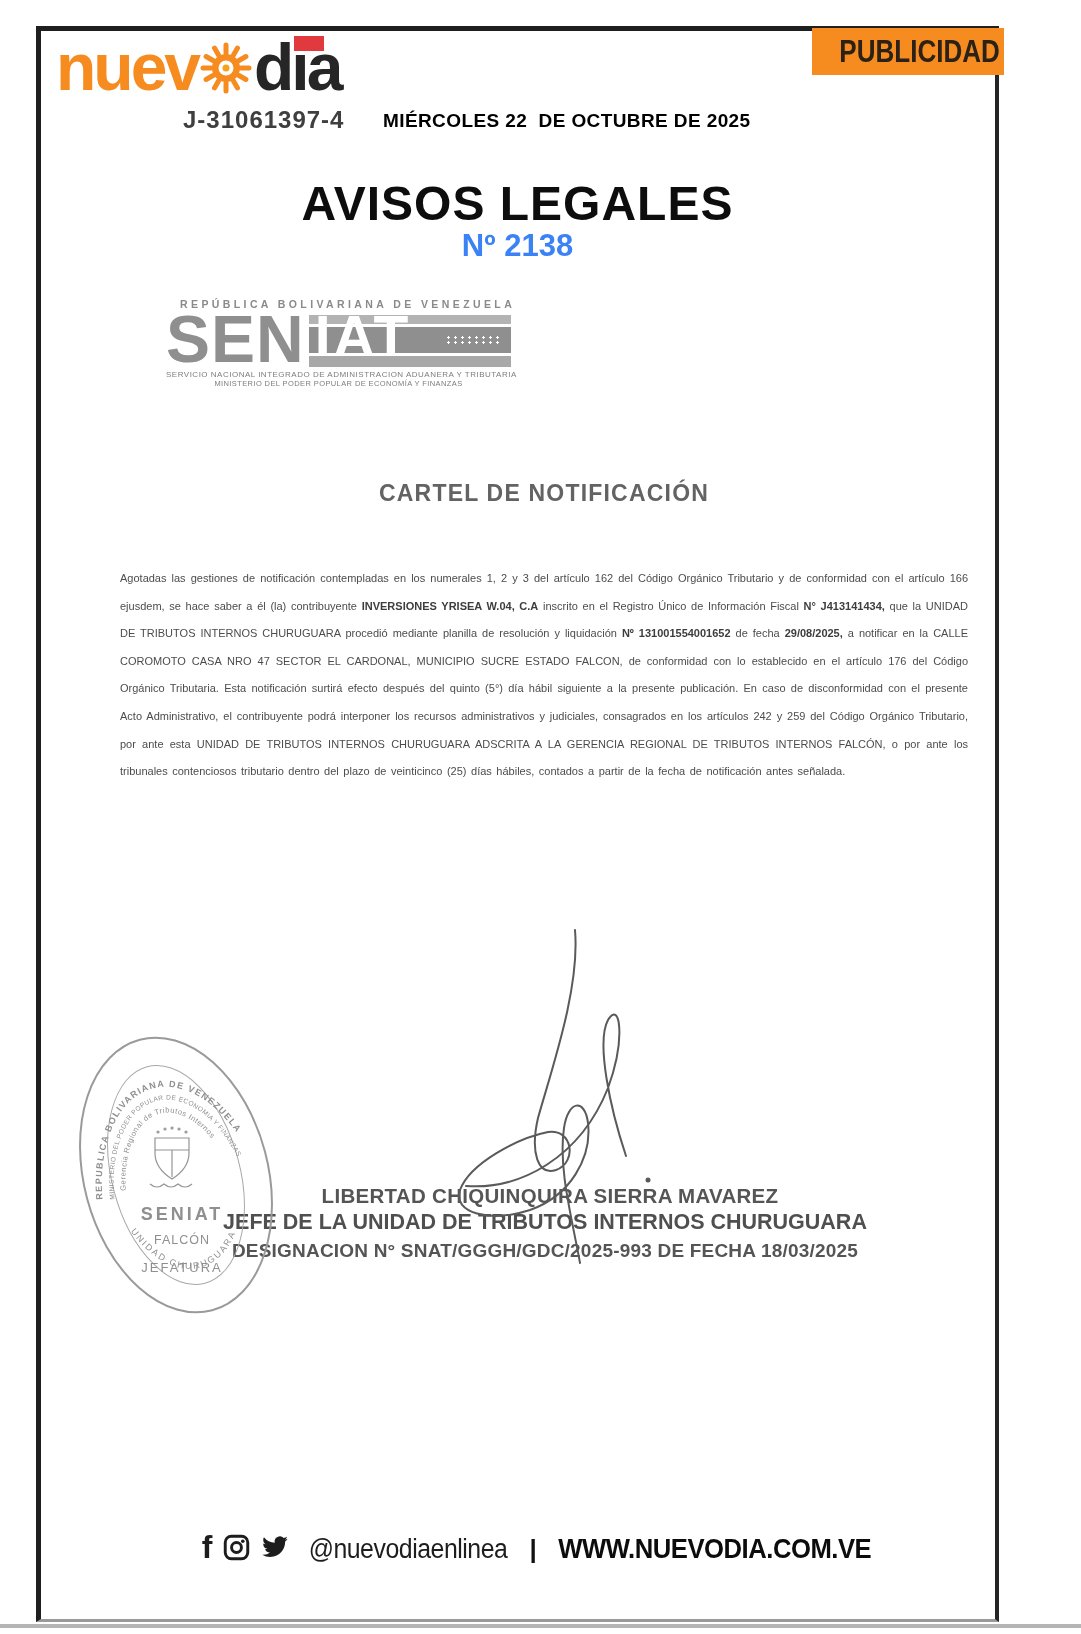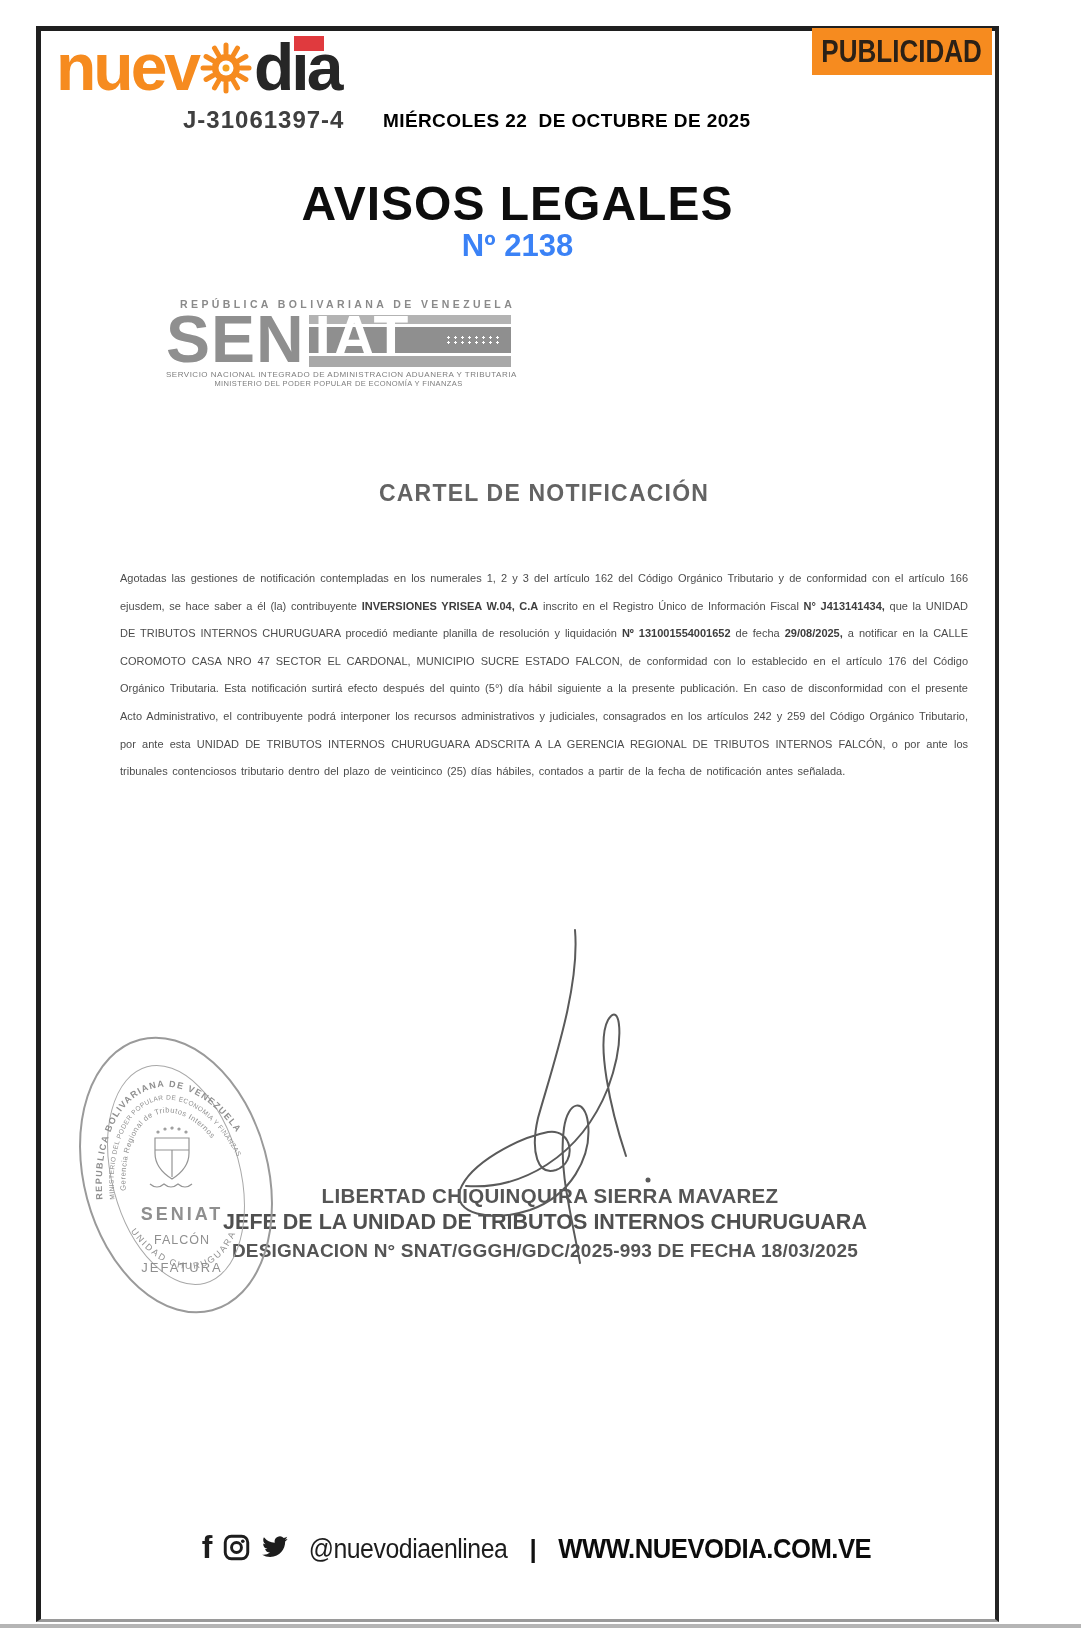--- a/index.html
+++ b/index.html
@@ -17,21 +17,21 @@
   
   .brand{position:absolute;left:56px;top:34px;display:flex;align-items:center;z-index:2;}
   .brand .w1{font-size:66px;font-weight:bold;color:#F68B1F;letter-spacing:-3px;line-height:1;}
   .brand .sun{margin:6px 2px 0 2px;}
   .brand .w2{font-size:66px;font-weight:bold;color:#262626;letter-spacing:-3px;line-height:1;position:relative;}
   .brand .red-accent{position:absolute;left:40px;top:2px;width:30px;height:15px;background:#E03A3E;}
   .rif{position:absolute;left:183px;top:106px;font-size:24px;font-weight:600;color:#3f3f3f;letter-spacing:1px;}
   .dateline{position:absolute;left:383px;top:110px;font-size:19px;font-weight:bold;color:#000;letter-spacing:.4px;white-space:pre;}
   .publicidad{
     position:absolute;left:812px;top:28px;width:180px;height:47px;background:#F68B1F;
-    display:flex;align-items:center;justify-content:center;z-index:3;
+    display:flex;align-items:center;justify-content:flex-start;z-index:3;padding-left:12px;
   }
   .publicidad span{font-size:31px;font-weight:bold;color:#2b2117;transform:scaleX(.84);letter-spacing:0;}
   
   .sec-title{position:absolute;left:36px;top:176px;width:963px;text-align:center;
     font-size:48px;font-weight:bold;color:#0d0d0d;letter-spacing:1px;}
   .sec-num{position:absolute;left:36px;top:228px;width:963px;text-align:center;
     font-size:31px;font-weight:bold;color:#3b82f6;}
   
   .seniat{position:absolute;left:166px;top:298px;width:345px;}
   .seniat .rep{font-size:10.5px;font-weight:bold;color:#8a8a8a;letter-spacing:3.4px;padding-left:14px;white-space:nowrap;}

